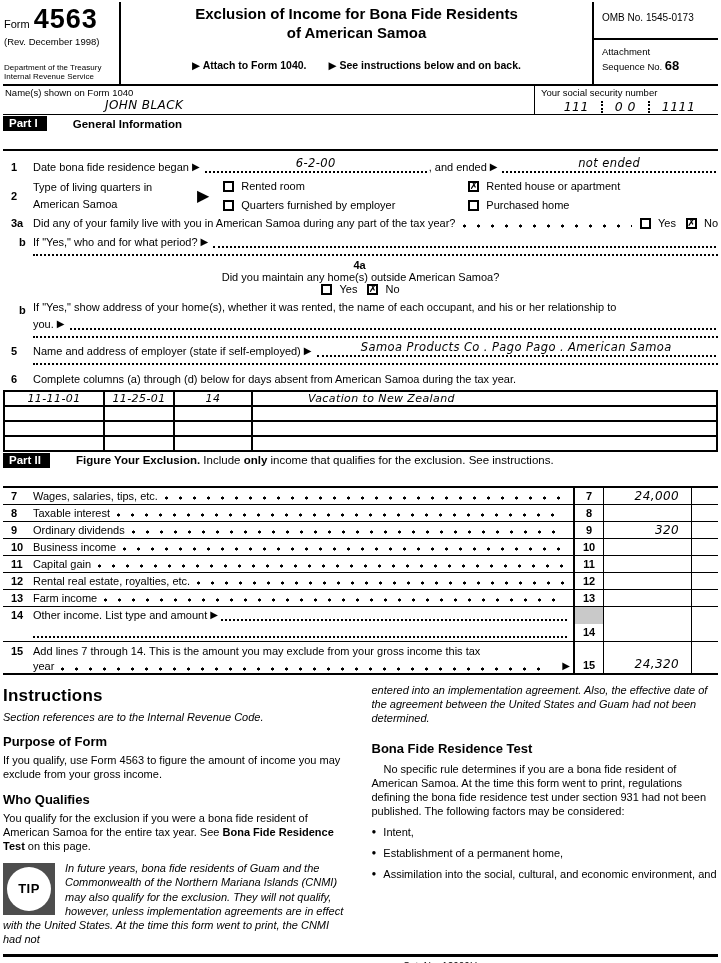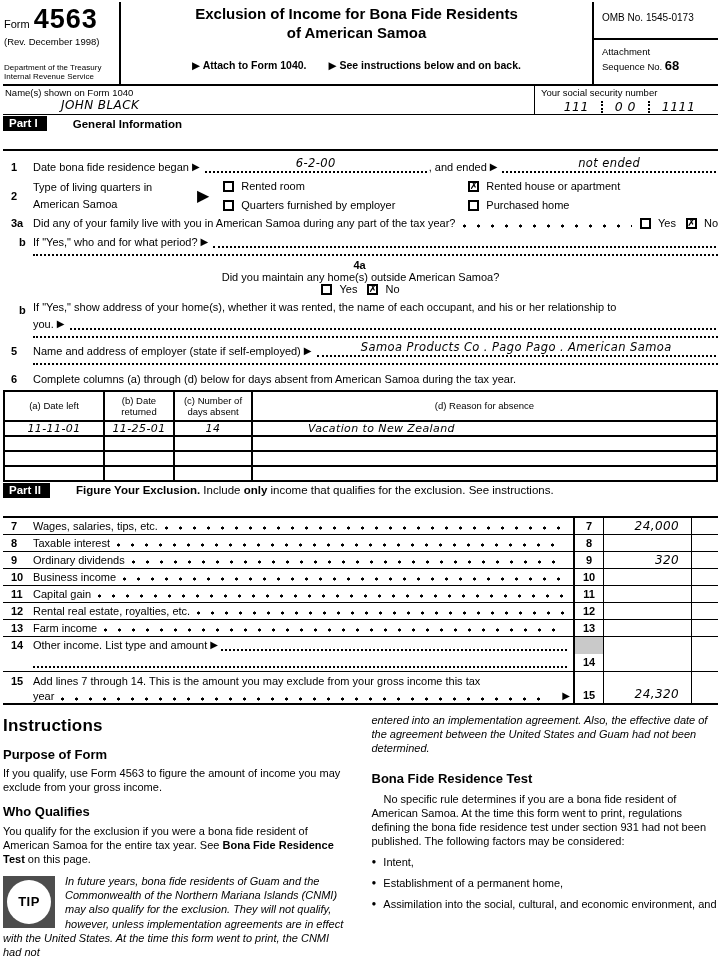--- a/index.html
+++ b/index.html
@@ -22,21 +22,21 @@
   .attach-line { font-size: 10.5px; font-weight: bold; margin-top: 16px; display: flex; justify-content: center; gap: 22px; }
   .hdr-right { width: 126px; border-left: 2px solid #000; display: flex; flex-direction: column; }
   .omb { font-size: 10px; padding: 10px 0 0 8px; height: 38px; border-bottom: 2px solid #000; }
   .att { font-size: 9.5px; padding: 6px 0 0 8px; line-height: 1.3; }
   .seq { font-size: 13px; font-weight: bold; }
 
   
   .name-row { display: flex; border-bottom: 1px solid #000; height: 29px; }
   .name-cell { flex: 1; padding: 1px 0 0 2px; }
   .lbl-tiny { font-size: 9.5px; }
-  .name-val { margin-left: 56px; font-size: 12px; }
+  .name-val { margin-left: 100px; font-size: 12px; }
   .ssn-cell { width: 184px; border-left: 1px solid #000; padding: 1px 0 0 6px; }
   .ssn-groups { display: flex; align-items: center; justify-content: center; font-size: 12.5px; margin-top: 1px; }
   .ssn-sep { border-left: 2px dotted #000; height: 12px; margin: 0 12px; }
 
   
   .part-bar { display: flex; align-items: center; border-bottom: 2px solid #000; padding: 1px 0 18px 0; }
   .part-badge { background: #000; color: #fff; font-weight: bold; font-size: 11.5px; padding: 1px 9px 2px 6px; margin-right: 26px; }
   .part-title { font-weight: bold; font-size: 11.5px; }
   .part-title .norm { font-weight: normal; }
 
@@ -267,26 +267,20 @@
     </div>
     <div class="dotline"></div>
 
     <div class="line tline" style="margin-top:8px;">
       <span class="lnum">6</span>
       <span>Complete columns (a) through (d) below for days absent from American Samoa during the tax year.</span>
     </div>
 
     <table class="t6">
       <tbody>
-          <tr>
-        <th class="c-a">(a) Date left</th>
-        <th class="c-b">(b) Date returned</th>
-        <th class="c-c">(c) Number of days absent</th>
-        <th>(d) Reason for absence</th>
-      </tr>
       <tr>
         <td class="c-a hand">11-11-01</td>
         <td class="c-b hand">11-25-01</td>
         <td class="c-c hand">14</td>
         <td class="c-d hand">Vacation to New Zealand</td>
       </tr>
       <tr>
         <td class="c-a"></td>
         <td class="c-b"></td>
         <td class="c-c"></td>
@@ -428,20 +422,21 @@
       </div>
       <div class="p2num bottomalign" style="display:flex;justify-content:center;">15</div>
       <div class="p2amt hand bottomalign">24,320</div>
       <div class="p2cents"></div>
     </div>
   </div>
 
   <div class="instr">
     <div class="icol">
       <div class="ih1">Instructions</div>
+      <p class="ital">Section references are to the Internal Revenue Code.</p>
       <div class="ih2">Purpose of Form</div>
       <p>If you qualify, use Form 4563 to figure the amount of income you may exclude from your gross income.</p>
       <div class="ih2">Who Qualifies</div>
       <p><span>You qualify for the exclusion if you were a bona fide resident of American Samoa for the entire tax year. See </span><b>Bona Fide Residence Test</b><span> on this page.</span></p>
       <div class="tipwrap">
         <span class="tip-icon">
             <span class="tip-circle">TIP</span>
           </span>
         <span class="ital">In future years, bona fide residents of Guam and the Commonwealth of the Northern Mariana Islands (CNMI) may also qualify for the exclusion. They will not qualify, however, unless implementation agreements are in effect with the United States. At the time this form went to print, the CNMI had not</span>
       </div>

